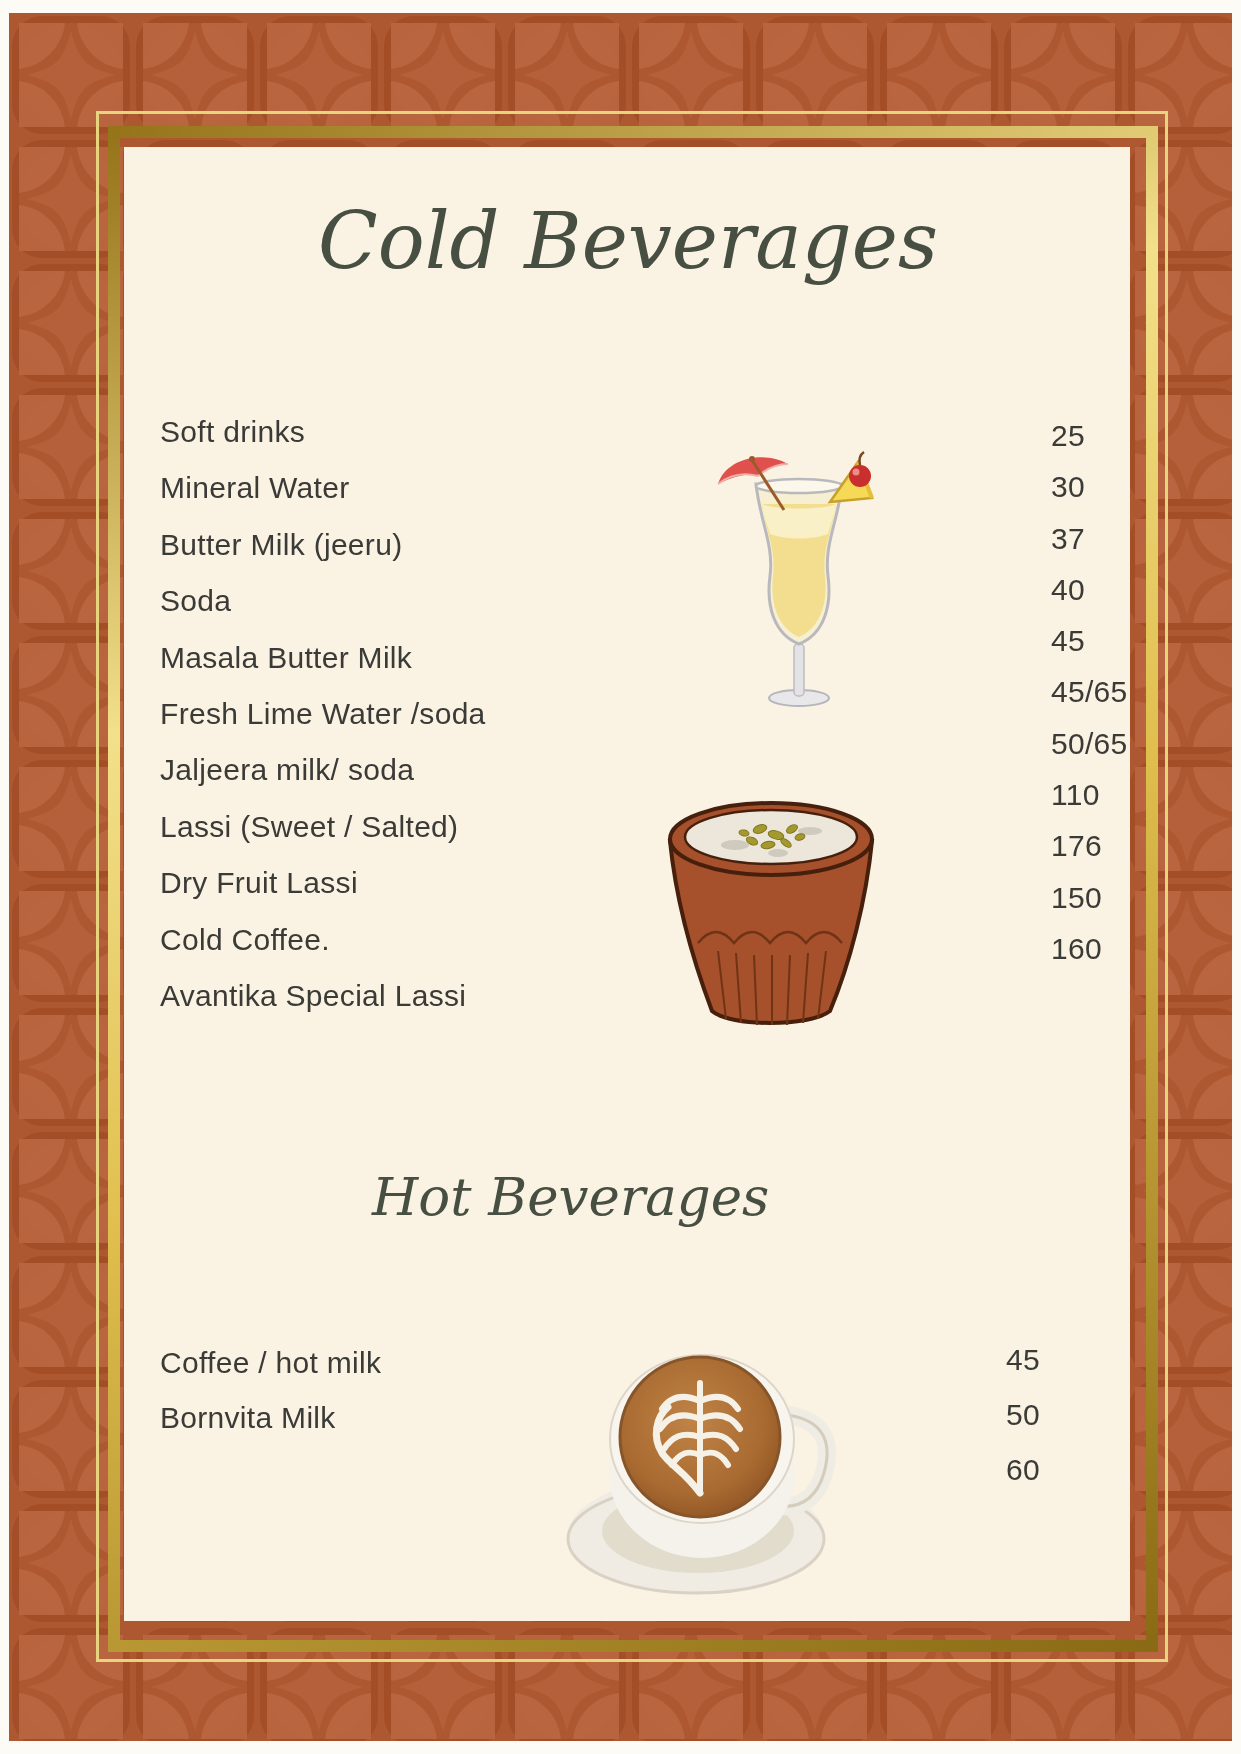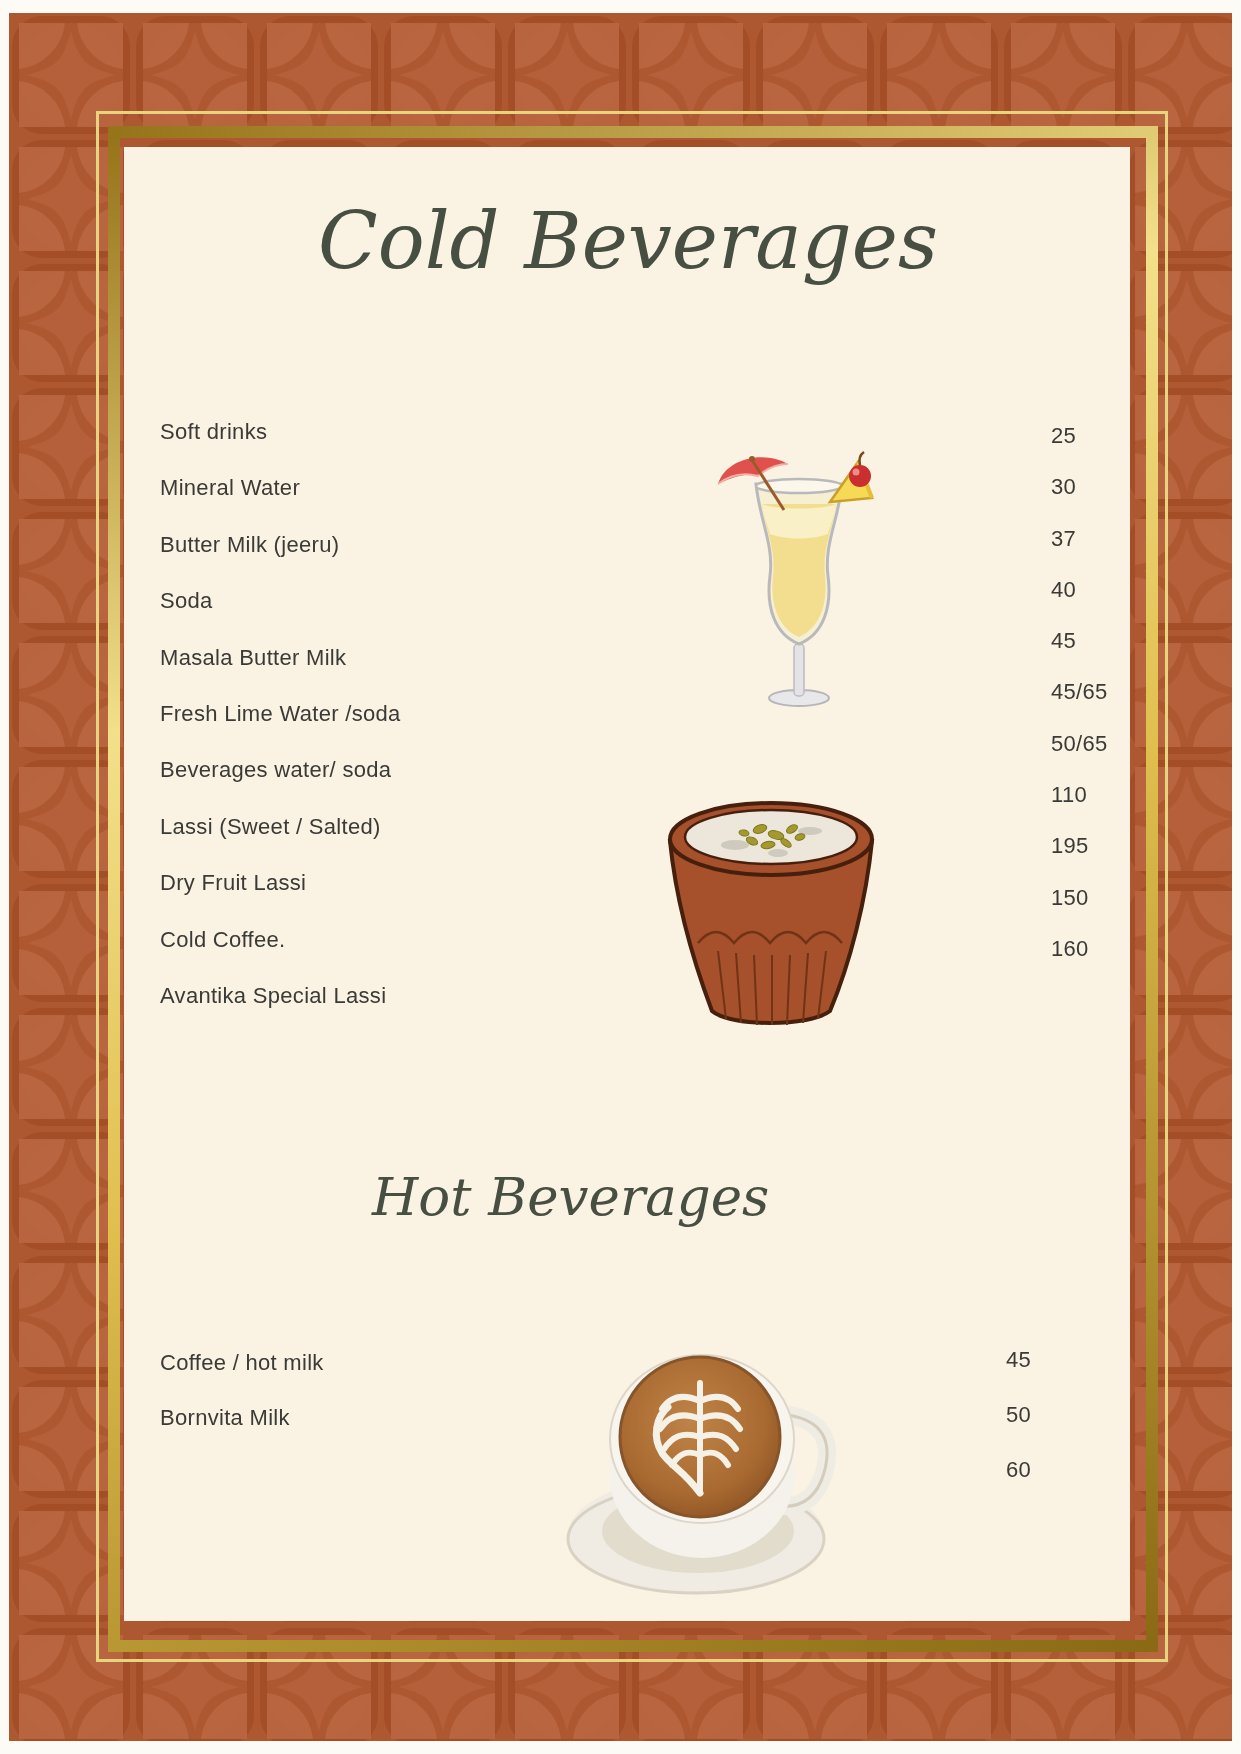--- a/index.html
+++ b/index.html
@@ -44,21 +44,21 @@
     color:#474e42;
     white-space:nowrap;
   }
   .title-cold{left:318px;top:196px;font-size:78px;}
   .title-hot{left:372px;top:1166px;font-size:53px;}
 
   
   .names,.prices{
     position:absolute;
     color:#3a3a37;
-    font-size:22px;
+    font-size:30px;
     letter-spacing:.3px;
   }
   .names div,.prices div{white-space:nowrap;}
   .names.cold{left:160px;top:404px;}
   .names.cold div{height:56.4px;line-height:56.4px;}
   .prices.cold{left:1003px;top:410px;}
   .prices.cold div{height:51.3px;line-height:51.3px;margin-left:48px;}
   .names.hot{left:160px;top:1335px;}
   .names.hot div{height:55px;line-height:55px;}
   .prices.hot{left:1006px;top:1332px;}
@@ -101,37 +101,37 @@
 
   <div class="script-title title-cold">Cold Beverages</div>
 
   <div class="names cold">
     <div>Soft drinks</div>
     <div>Mineral Water</div>
     <div>Butter Milk (jeeru)</div>
     <div>Soda</div>
     <div>Masala Butter Milk</div>
     <div>Fresh Lime Water /soda</div>
-    <div>Beverages water/ soda</div>
+    <div>Jaljeera milk/ soda</div>
     <div>Lassi (Sweet / Salted)</div>
     <div>Dry Fruit Lassi</div>
     <div>Cold Coffee.</div>
     <div>Avantika Special Lassi</div>
   </div>
 
   <div class="prices cold">
     <div>25</div>
     <div>30</div>
     <div>37</div>
     <div>40</div>
     <div>45</div>
     <div>45/65</div>
     <div>50/65</div>
     <div>110</div>
-    <div>195</div>
+    <div>176</div>
     <div>150</div>
     <div>160</div>
   </div>
 
   <div class="illus illus-pina">
     <svg viewBox="0 0 172 262" xmlns="http://www.w3.org/2000/svg">
 
       <ellipse cx="87" cy="250" rx="30" ry="8" fill="#e8e8ea" stroke="#b5b5ba" stroke-width="2"></ellipse>
       <rect x="82" y="196" width="10" height="52" rx="4" fill="#e3e3e6" stroke="#bcbcc1" stroke-width="1.5"></rect>
 

